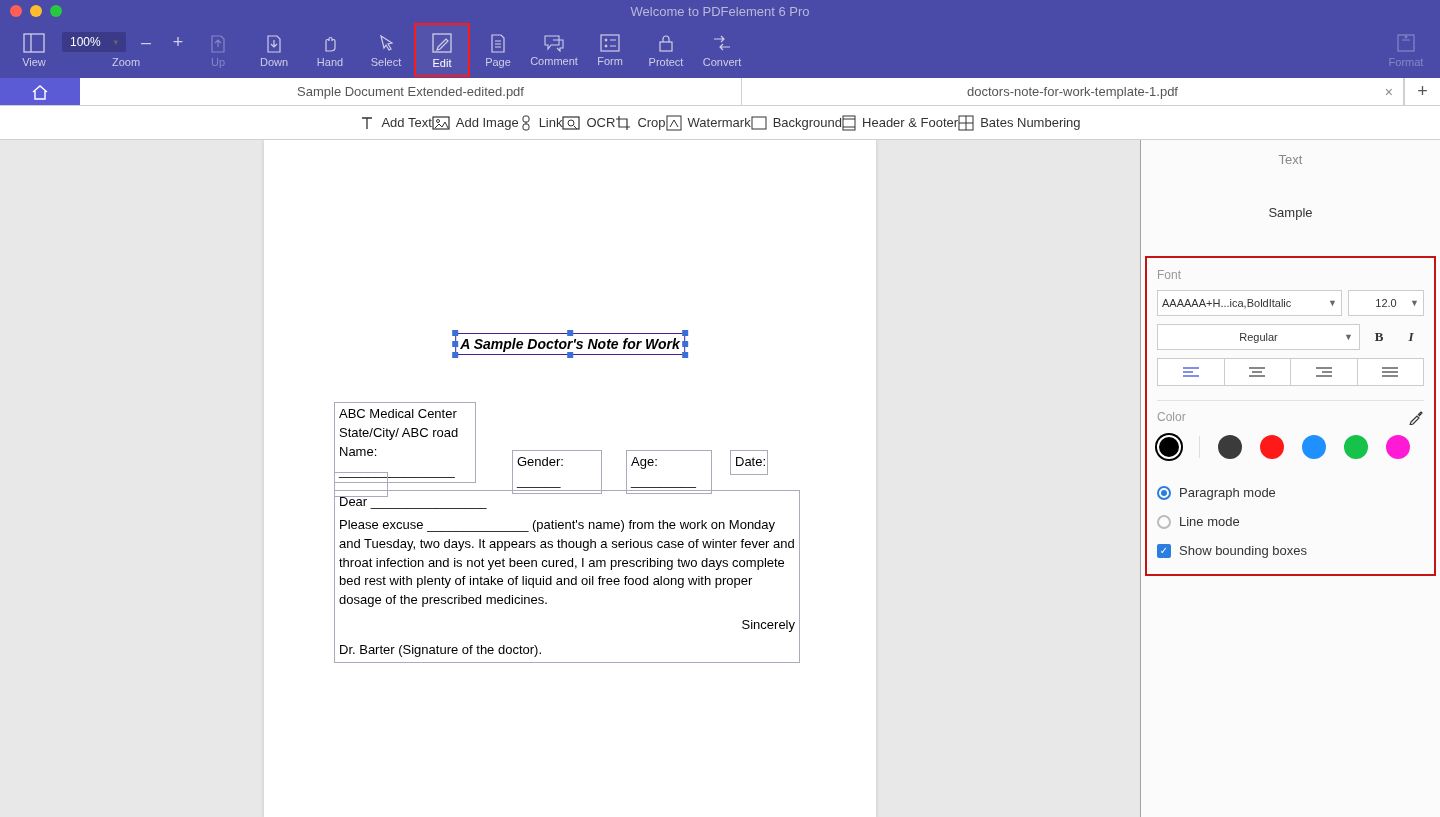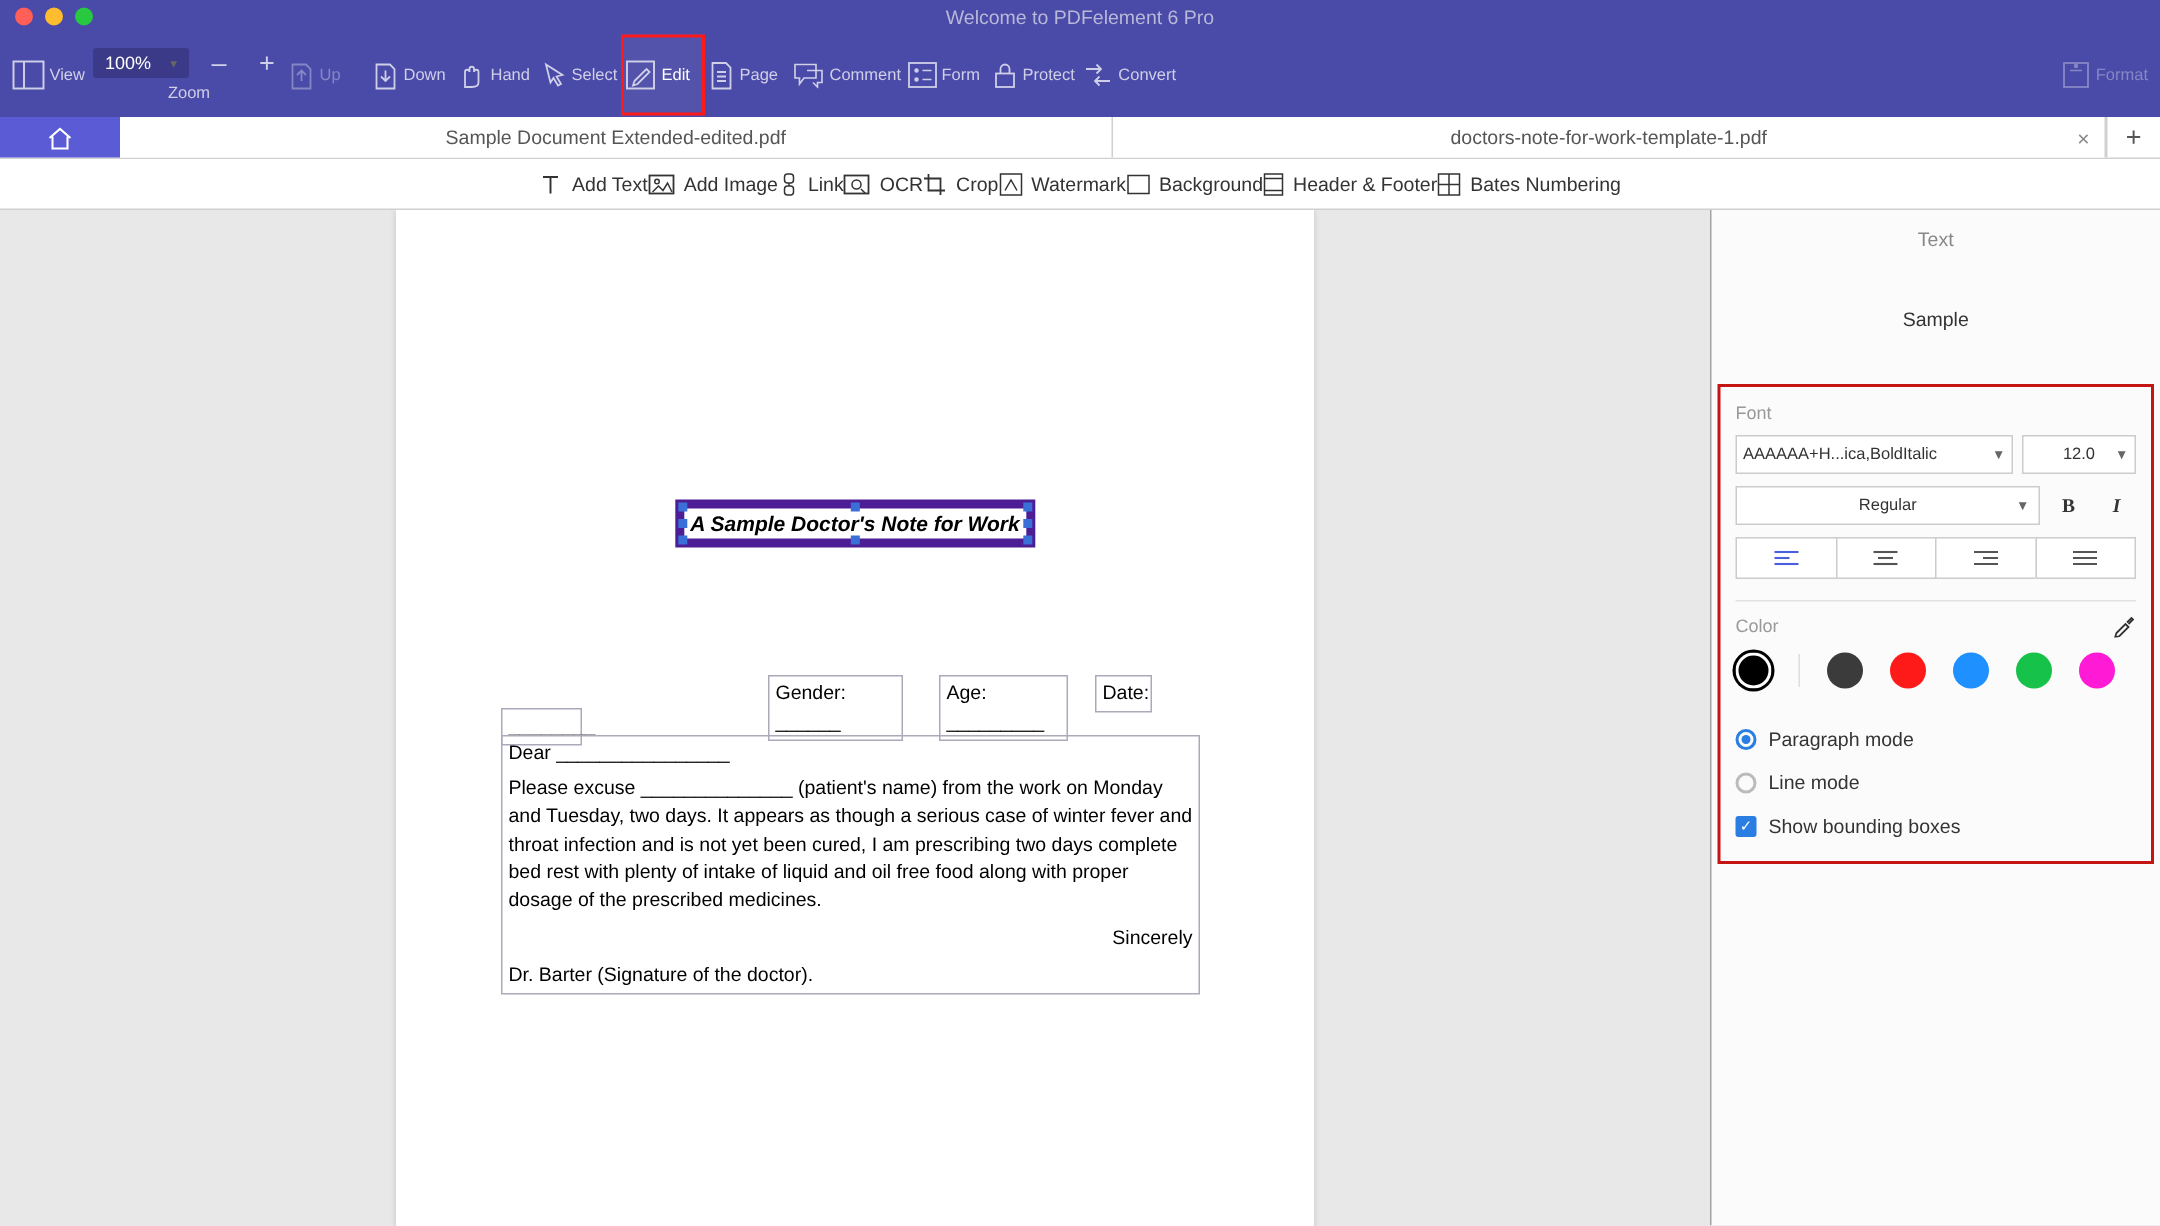--- a/index.html
+++ b/index.html
@@ -9,21 +9,21 @@
 .titlebar { height: 22px; background: #4a4aa8; display: flex; align-items: center; padding: 0 10px; position: relative; }
 .traffic-lights { display: flex; gap: 8px; }
 .light { width: 12px; height: 12px; border-radius: 50%; }
 .light.red { background: #ff5f57; }
 .light.yellow { background: #febc2e; }
 .light.green { background: #28c840; }
 .win-title { position: absolute; left: 50%; transform: translateX(-50%); color: #b8b8d8; font-size: 13px; }
 
 
 .main-toolbar { height: 56px; background: #4a4aa8; display: flex; align-items: center; padding: 0 6px; }
-.tb-item { display: flex; flex-direction: row; align-items: center; justify-content: flex-start; color: #cfcfe8; font-size: 11px; min-width: 56px; height: 54px; cursor: pointer; gap: 3px; border: 2px solid transparent; }
+.tb-item { display: flex; flex-direction: column; align-items: center; justify-content: center; color: #cfcfe8; font-size: 11px; min-width: 56px; height: 54px; cursor: pointer; gap: 3px; border: 2px solid transparent; }
 .tb-item.highlighted { border: 2px solid #ff1a1a; background: rgba(255,255,255,0.05); }
 .tb-item svg { stroke: #cfcfe8; fill: none; }
 .tb-item.dim { opacity: 0.45; }
 .zoom-ctrl { display: flex; flex-direction: column; align-items: center; gap: 3px; min-width: 76px; }
 .zoom-box { background: #3a3a88; color: #fff; font-size: 12px; padding: 3px 8px; border-radius: 2px; width: 64px; display:flex; align-items:center; justify-content:space-between;}
 .zoom-row { display:flex; align-items:flex-start; gap:8px;}
 .pm { color:#cfcfe8; font-size:18px; width:24px; text-align:center; cursor:pointer; }
 
 
 .tabbar { height: 28px; background: #fff; display: flex; border-bottom: 1px solid #d0d0d0; }
@@ -36,21 +36,21 @@
 
 .sub-toolbar { height: 34px; background:#fff; display:flex; align-items:center; justify-content:center; border-bottom:1px solid #d0d0d0; font-size:13px; color:#333;}
 .sub-item { display:flex; align-items:center; gap:6px; cursor:pointer;}
 .sub-item svg { stroke:#333; fill:none;}
 
 
 .workspace { display:flex; height: calc(817px - 22px - 56px - 28px - 34px); }
 .canvas-area { flex:1; background:#e8e8e8; display:flex; justify-content:center; overflow:auto; padding-top:0;}
 .page { width:612px; min-height:680px; background:#fff; box-shadow:0 0 4px rgba(0,0,0,0.15); margin-top:0; position:relative; font-family: Georgia, 'Times New Roman', serif;}
 
-.sel-box { position:absolute; top:193px; left:50%; transform:translateX(-50%); border:6px solid #4c1d95; padding:2px 4px; font-style:italic; font-weight:bold; font-size:14px; color:#000;}
+.sel-box { position:absolute; top:193px; left:50%; transform:translateX(-50%); border:1px solid #4c1d95; padding:2px 4px; font-style:italic; font-weight:bold; font-size:14px; color:#000;}
 .sel-handle { position:absolute; width:6px; height:6px; background:#3a6fd8; }
 .sh-tl{top:-4px;left:-4px;} .sh-tr{top:-4px;right:-4px;} .sh-bl{bottom:-4px;left:-4px;} .sh-br{bottom:-4px;right:-4px;}
 .sh-tm{top:-4px;left:50%;margin-left:-3px;} .sh-bm{bottom:-4px;left:50%;margin-left:-3px;}
 .sh-ml{top:50%;left:-4px;margin-top:-3px;} .sh-mr{top:50%;right:-4px;margin-top:-3px;}
 
 .tbox { position:absolute; border:1px solid #aab; font-size:13px; color:#000; padding:2px 4px; line-height:1.45;}
 
 
 .right-panel { width:300px; background:#fbfbfb; border-left:1px solid #a3a3a3; font-size:13px; color:#333; }
 .rp-header { text-align:center; color:#888; padding:12px 0 20px; font-size:13px;}
@@ -280,20 +280,25 @@
         <div class="sel-handle sh-tl"></div>
         <div class="sel-handle sh-tm"></div>
         <div class="sel-handle sh-tr"></div>
         <div class="sel-handle sh-ml"></div>
         <div class="sel-handle sh-mr"></div>
         <div class="sel-handle sh-bl"></div>
         <div class="sel-handle sh-bm"></div>
         <div class="sel-handle sh-br"></div>
       </div>
 
+      <div class="tbox" style="top:262px;left:70px;width:142px;">
+        <div>ABC Medical Center</div>
+        <div>State/City/ ABC road</div>
+        <div>Name: ________________</div>
+      </div>
       <div class="tbox" style="top:310px;left:248px;width:90px;"><span>Gender: ______</span></div>
       <div class="tbox" style="top:310px;left:362px;width:86px;"><span>Age: _________</span></div>
       <div class="tbox" style="top:310px;left:466px;width:38px;"><span>Date:</span></div>
       <div class="tbox" style="top:332px;left:70px;width:54px;"><span>________</span></div>
 
       <div class="tbox" style="top:350px;left:70px;width:466px;">
         <div>Dear ________________</div>
         <div style="margin-top:4px;">Please excuse ______________ (patient's name) from the work on Monday and Tuesday, two days. It appears as though a serious case of winter fever and throat infection and is not yet been cured, I am prescribing two days complete bed rest with plenty of intake of liquid and oil free food along with proper dosage of the prescribed medicines.</div>
         <div style="margin-top:6px;text-align:right;">Sincerely</div>
         <div style="margin-top:6px;">Dr. Barter (Signature of the doctor).</div>

